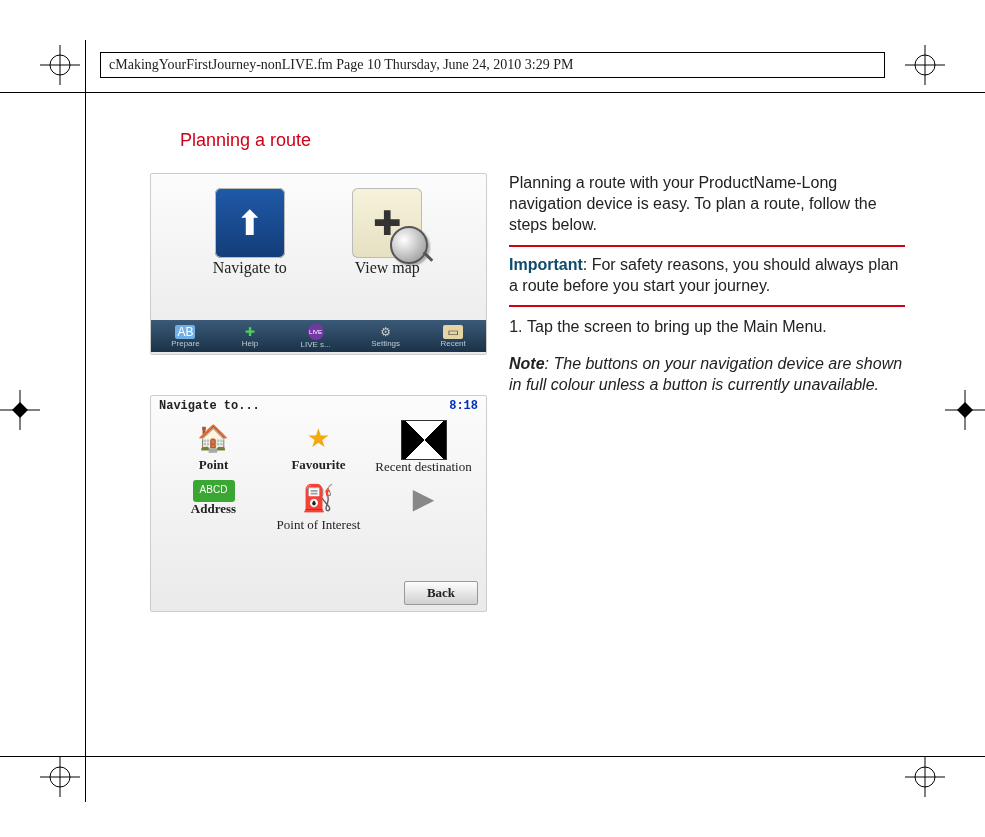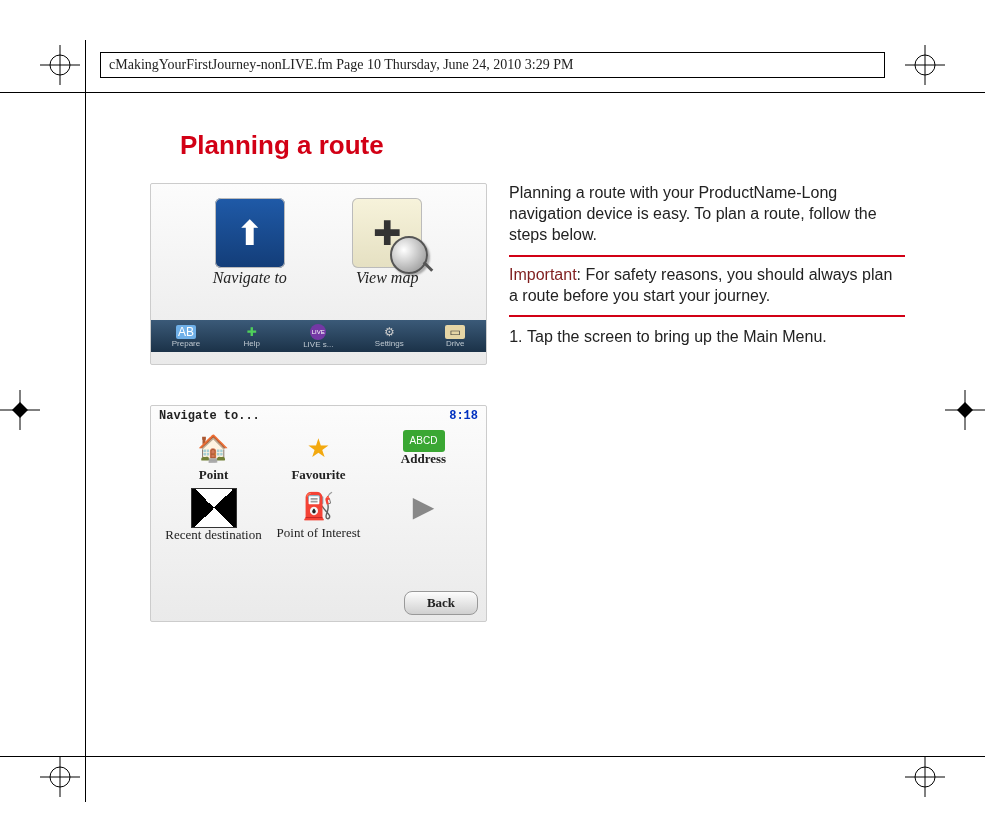--- a/index.html
+++ b/index.html
@@ -39,22 +39,22 @@
   }
   .content{
     position:absolute;
     top:130px;
     left:150px;
     right:80px;
     bottom:100px;
   }
   .title{
     color:#d20015;
-    font-weight:bold;
-    font-size:26px;
+    font-weight:normal;
+    font-size:18px;
     margin:0 0 22px 30px;
   }
   .cols{
     display:flex;
     gap:24px;
   }
   .left-col{
     width:335px;
     display:flex;
     flex-direction:column;
@@ -91,24 +91,24 @@
     width:70px;height:70px;
     border-radius:6px;
     display:flex;align-items:center;justify-content:center;
     font-size:34px;
     box-shadow:inset 0 0 0 1px #bbb;
   }
   .nav-ic{background:linear-gradient(#1f5aa8,#133d78);color:#fff;}
   .map-ic{background:linear-gradient(#f7f3db,#e5e0c2);color:#333;position:relative;}
   .map-ic .mag{position:absolute;right:-6px;bottom:-6px;width:34px;height:34px;border-radius:50%;background:radial-gradient(circle at 35% 35%, #fff,#888);border:2px solid #555;box-shadow:2px 2px 2px rgba(0,0,0,.3);}
   .map-ic .mag::after{content:"";position:absolute;width:12px;height:3px;background:#555;right:-8px;bottom:4px;transform:rotate(45deg);}
-  .icn-label{font-style:italic;font-family:"Times New Roman",serif;font-size:16px;text-align:center;line-height:1.05;}
+  .icn-label{font-family:"Times New Roman",serif;font-size:16px;text-align:center;line-height:1.05;}
   .toolbar{
     position:absolute;
-    left:0;right:0;bottom:12px;
+    left:0;right:0;bottom:2px;
     height:32px;
     background:linear-gradient(#3b5a78,#1b3248);
     display:flex;
     justify-content:space-around;
     align-items:center;
     font-size:8px;color:#bec8d0;
   }
   .tb-item{display:flex;flex-direction:column;align-items:center;gap:0;}
   .tb-ic{width:20px;height:14px;display:flex;align-items:center;justify-content:center;font-size:12px;}
   .tb-prep{background:#6fb0e8;color:#fff;border-radius:2px;}
@@ -131,31 +131,31 @@
   .g-item{display:flex;flex-direction:column;align-items:center;font-family:"Times New Roman",serif;font-size:13px;text-align:center;line-height:1.05;}
   .g-ic{width:44px;height:38px;display:flex;align-items:center;justify-content:center;font-size:26px;}
   .home-ic{color:#b33;}
   .fav-ic{color:#f3a90f;}
   .addr-ic{background:#3aa733;color:#fff;font-size:10px;border-radius:3px;width:42px;height:22px;font-family:Arial;}
   .recent-ic{background:#fff;border:1px solid #333;}
   .recent-ic::before{content:"";display:block;width:100%;height:100%;background:conic-gradient(from 45deg,#000 0 25%,#fff 0 50%,#000 0 75%,#fff 0)}
   .poi-ic{color:#555;}
   .right-col p{margin:0 0 10px 0;}
   .imp{border-top:2px solid #d20015;border-bottom:2px solid #d20015;padding:8px 0;margin:10px 0;}
-  .imp .importantlabel{color:#7f1d1d;font-weight:normal;}
+  .imp .importantlabel{color:#0c4a6e;font-weight:bold;}
   ol{padding-left:18px;margin:8px 0;}
   ol li{margin-bottom:16px;}
   .note{font-style:italic;margin:6px 0 14px 0;}
   .note b{font-style:italic;}
   .back-btn{
     position:absolute;
     right:8px;bottom:6px;
     width:72px;height:22px;
     background:linear-gradient(#fdfdfd,#d0d0d0);
-    border:1px solid #999;border-radius:8px;
+    border:1px solid #999;border-radius:2px;
     font-family:"Times New Roman",serif;
     font-weight:bold;font-size:13px;
     display:flex;align-items:center;justify-content:center;
   }
   .arrow-ic{color:#888;font-size:28px;}
   .pagenum{
     position:absolute;
     left:0;right:0;text-align:center;
     bottom:0;font-size:12px;
   }
@@ -229,46 +229,46 @@
           <div class="tb-item">
               <div class="tb-ic tb-live">LIVE</div>
               <span>LIVE s...</span>
             </div>
           <div class="tb-item">
               <div class="tb-ic tb-set">⚙</div>
               <span>Settings</span>
             </div>
           <div class="tb-item">
               <div class="tb-ic tb-drive">▭</div>
-              <span>Drive</span>
+              <span>Recent</span>
             </div>
         </div>
       </div>
 
       <div class="screenshot ss2">
         <div class="ss2-header">
           <span>Navigate to...</span>
           <span class="time">8:18</span>
         </div>
         <div class="grid">
           <div class="g-item">
             <div class="g-ic home-ic">🏠</div>
             <b>Point</b>
           </div>
           <div class="g-item">
             <div class="g-ic fav-ic">★</div>
             <b>Favourite</b>
           </div>
           <div class="g-item">
+            <div class="g-ic recent-ic"></div>
+            <span>Recent destination</span>
+          </div>
+          <div class="g-item">
             <div class="g-ic addr-ic">ABCD</div>
             <b>Address</b>
-          </div>
-          <div class="g-item">
-            <div class="g-ic recent-ic"></div>
-            <span>Recent destination</span>
           </div>
           <div class="g-item">
             <div class="g-ic poi-ic">⛽</div>
             <span>Point of Interest</span>
           </div>
           <div class="g-item">
             <div class="g-ic arrow-ic">▶</div>
           </div>
         </div>
         <div class="back-btn">Back</div>
@@ -276,16 +276,17 @@
     </div>
 
     <div class="right-col">
       <p>Planning a route with your ProductName-Long navigation device is easy. To plan a route, follow the steps below.</p>
       <div class="imp">
         <span class="importantlabel">Important</span><span>: For safety reasons, you should always plan a route before you start your journey.</span>
       </div>
       <ol>
         <li><span>Tap the screen to bring up the Main Menu.</span></li>
       </ol>
+      <p class="note"><b>Note</b><span>: The buttons on your navigation device are shown in full colour unless a button is currently unavailable.</span></p>
     </div>
   </div>
 
 </div>
 
 </body></html>

